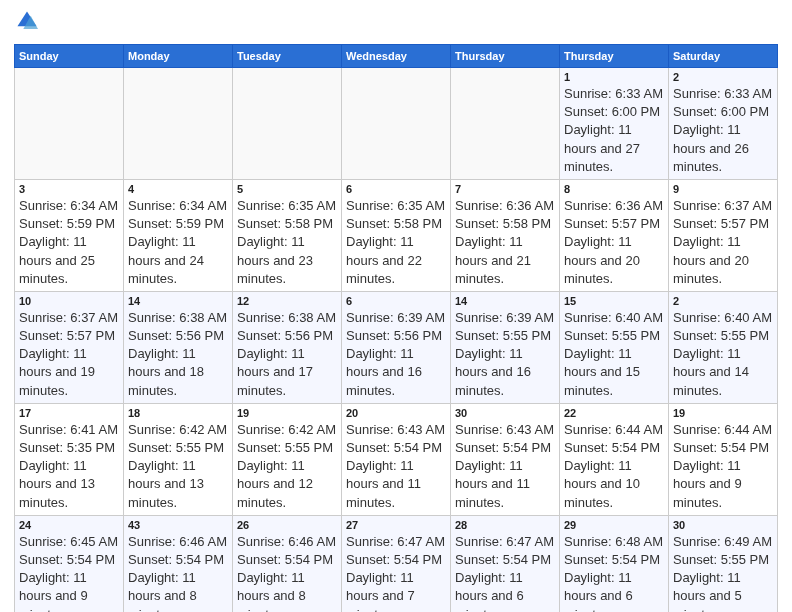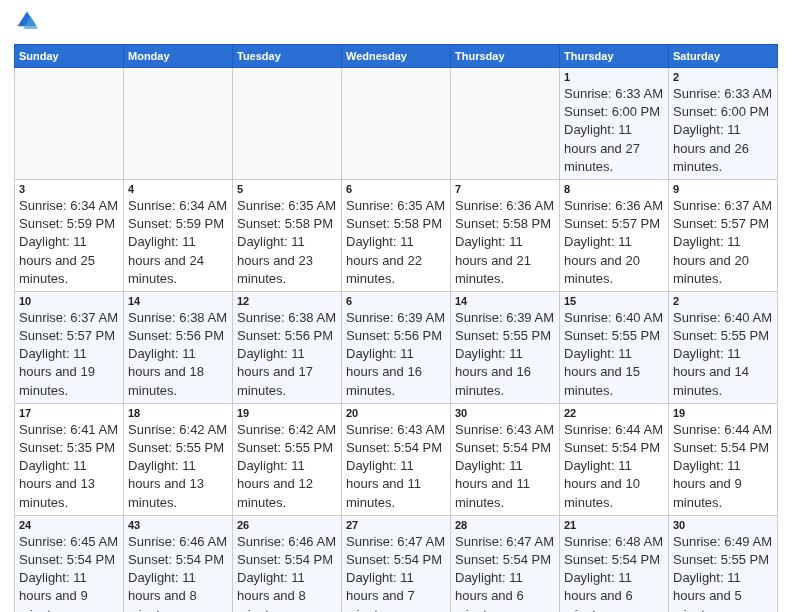--- a/index.html
+++ b/index.html
@@ -308,21 +308,21 @@
 Sunset: 5:54 PM
 Daylight: 11 hours and 7 minutes.</div>
           </td>
           <td>
             <span class="day-num">28</span>
             <div class="day-info" style="white-space: pre-line;">Sunrise: 6:47 AM
 Sunset: 5:54 PM
 Daylight: 11 hours and 6 minutes.</div>
           </td>
           <td>
-            <span class="day-num">21</span>
+            <span class="day-num">29</span>
             <div class="day-info" style="white-space: pre-line;">Sunrise: 6:48 AM
 Sunset: 5:54 PM
 Daylight: 11 hours and 6 minutes.</div>
           </td>
           <td>
             <span class="day-num">30</span>
             <div class="day-info" style="white-space: pre-line;">Sunrise: 6:49 AM
 Sunset: 5:55 PM
 Daylight: 11 hours and 5 minutes.</div>
           </td>

